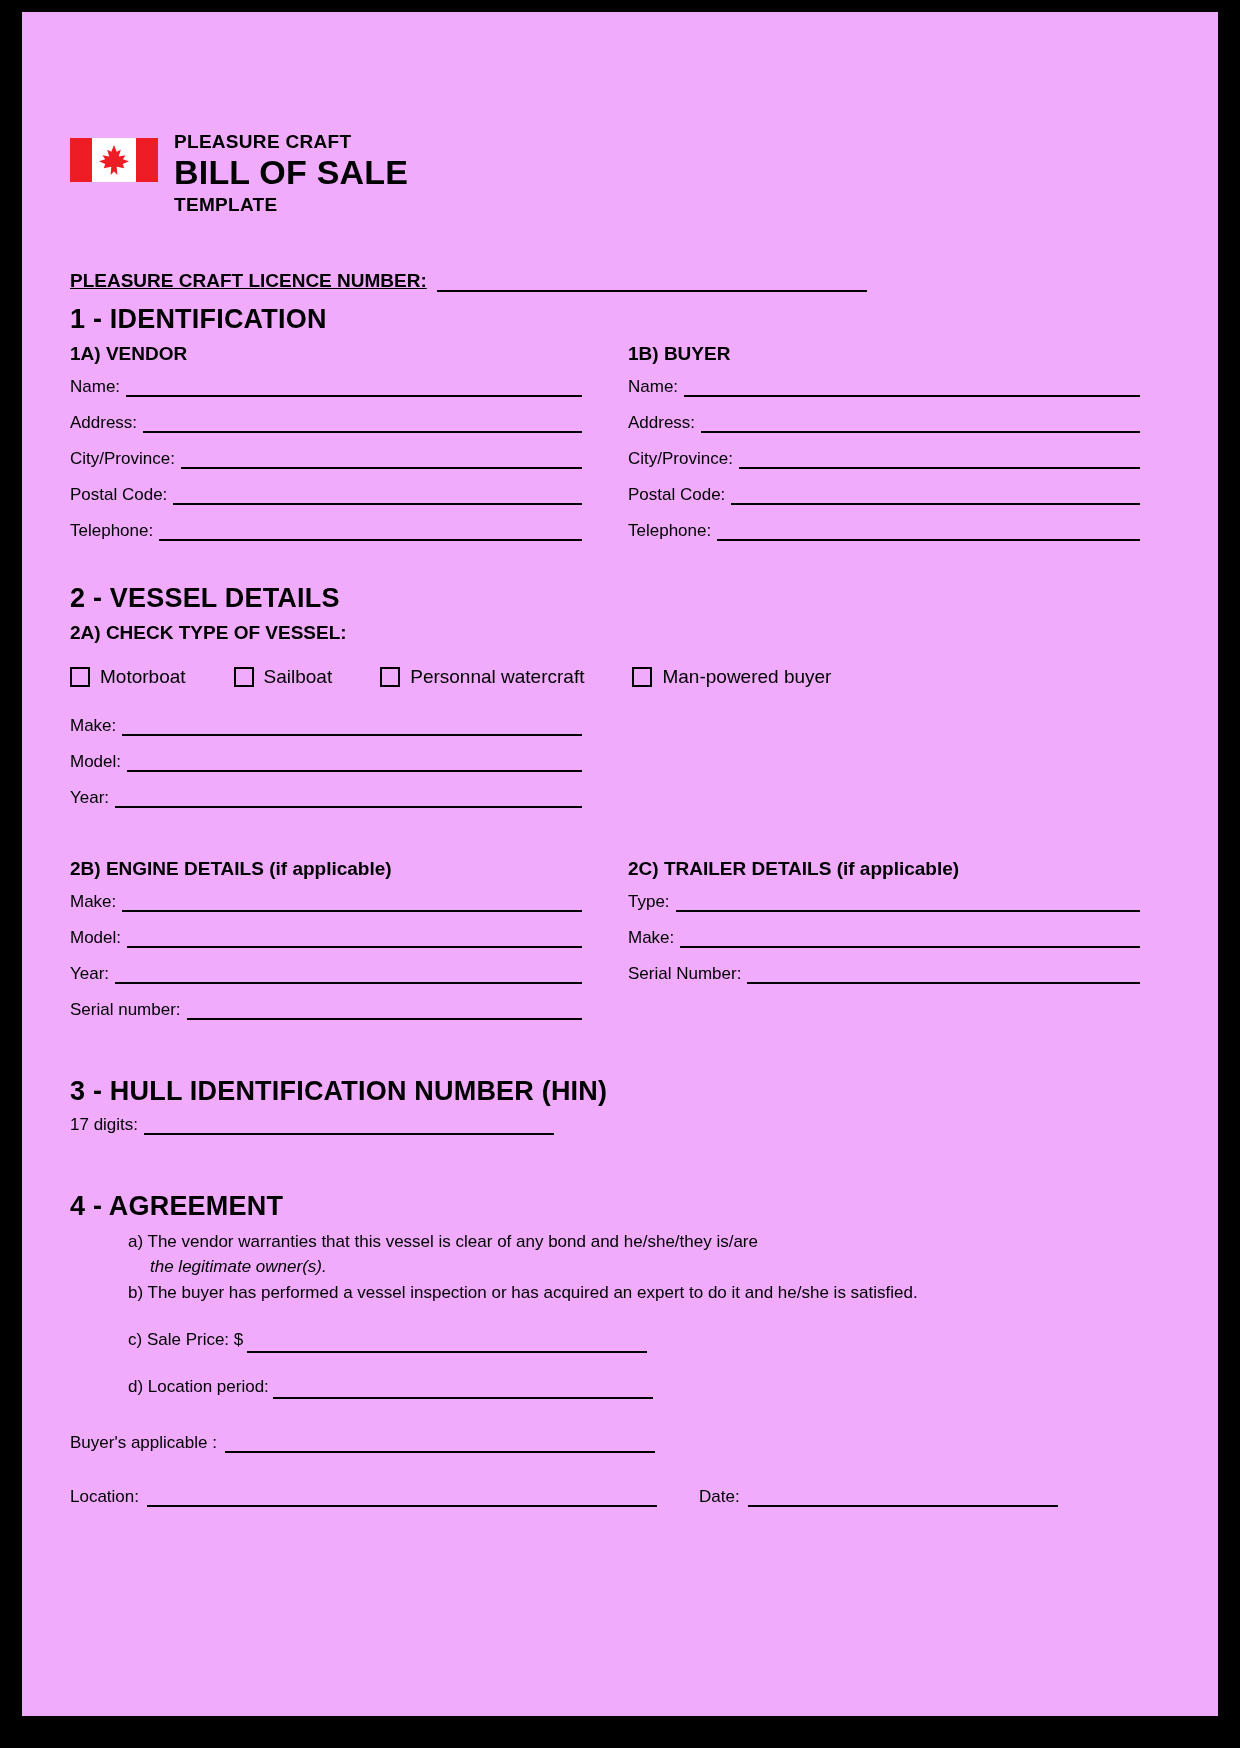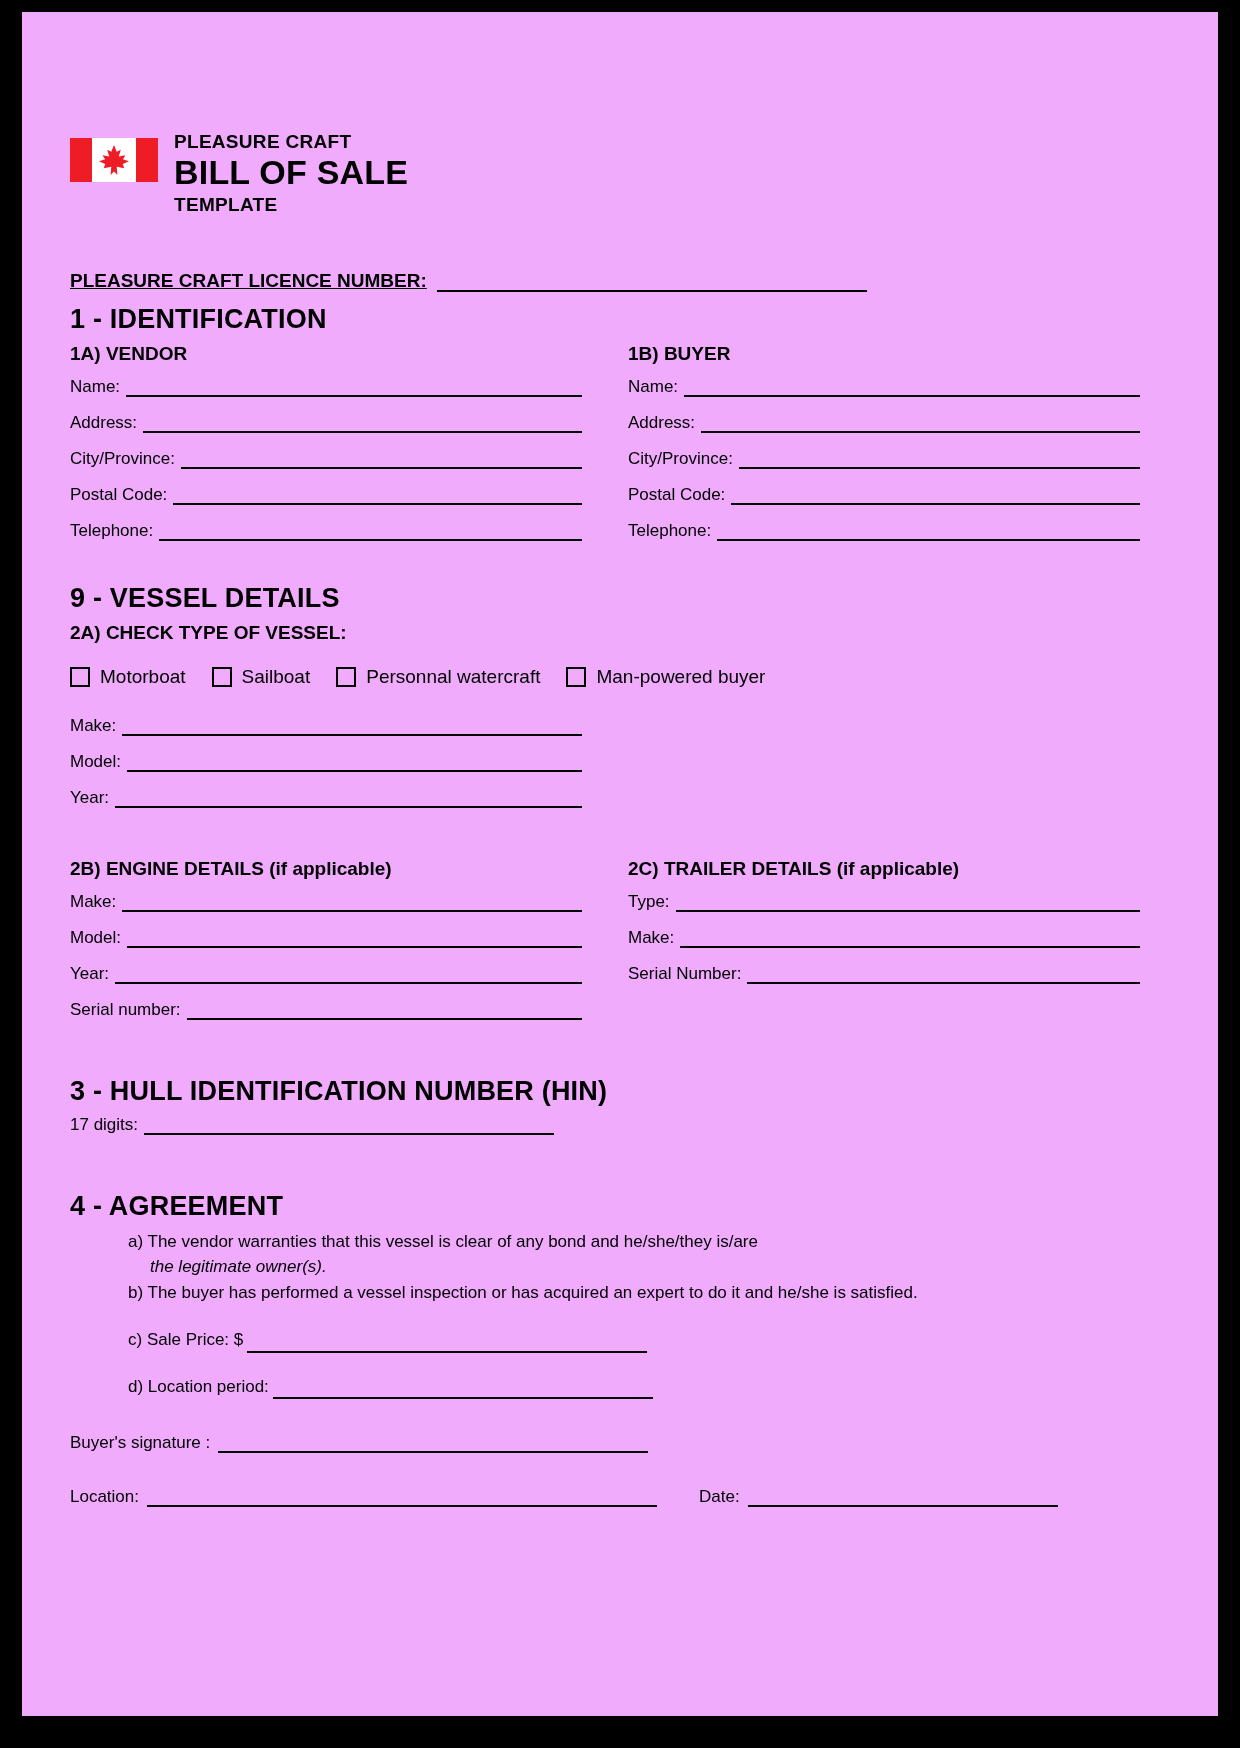--- a/index.html
+++ b/index.html
@@ -128,21 +128,21 @@
     border-bottom: 2px solid #000;
     margin-left: 6px;
     height: 13px;
   }
   .field.narrow .rule { max-width: 410px; }
 
   
   .checkrow {
     display: flex;
     align-items: center;
-    gap: 4px;
+    gap: 26px;
     margin: 22px 0 28px 0;
     font-size: 19px;
   }
   .checkrow .opt {
     display: flex;
     align-items: center;
     gap: 10px;
     margin-right: 22px;
   }
   .box {
@@ -286,21 +286,21 @@
         </div>
         <div class="field">
           <span class="lbl">Telephone:</span>
           <span class="rule"></span>
         </div>
       </div>
     </div>
 
     <div class="spacer-md"></div>
 
-    <h2 class="section">9 - VESSEL DETAILS</h2>
+    <h2 class="section">2 - VESSEL DETAILS</h2>
     <h3 class="sub">2A) CHECK TYPE OF VESSEL:</h3>
 
     <div class="checkrow">
       <div class="opt">
         <span class="box"></span>
         <span>Motorboat</span>
       </div>
       <div class="opt">
         <span class="box"></span>
         <span>Sailboat</span>
@@ -395,21 +395,21 @@
         <span class="lbl">c) Sale Price:  $</span>
         <span class="rule"></span>
       </div>
       <div class="agree-field warranty">
         <span class="lbl">d) Location period:</span>
         <span class="rule"></span>
       </div>
     </div>
 
     <div class="sig">
-      <span class="lbl">Buyer's signature :</span>
+      <span class="lbl">Buyer's applicable :</span>
       <span class="rule"></span>
     </div>
 
     <div class="bottom-row">
       <span class="lbl">Location:</span>
       <span class="loc-rule"></span>
       <span class="date-lbl">Date:</span>
       <span class="date-rule"></span>
     </div>
 

